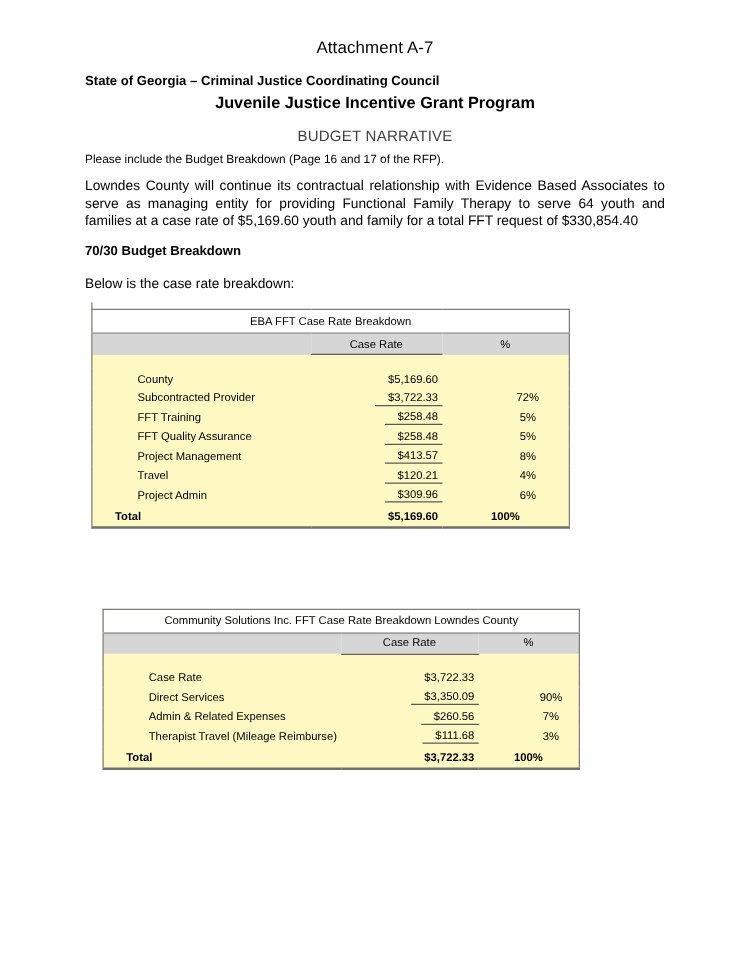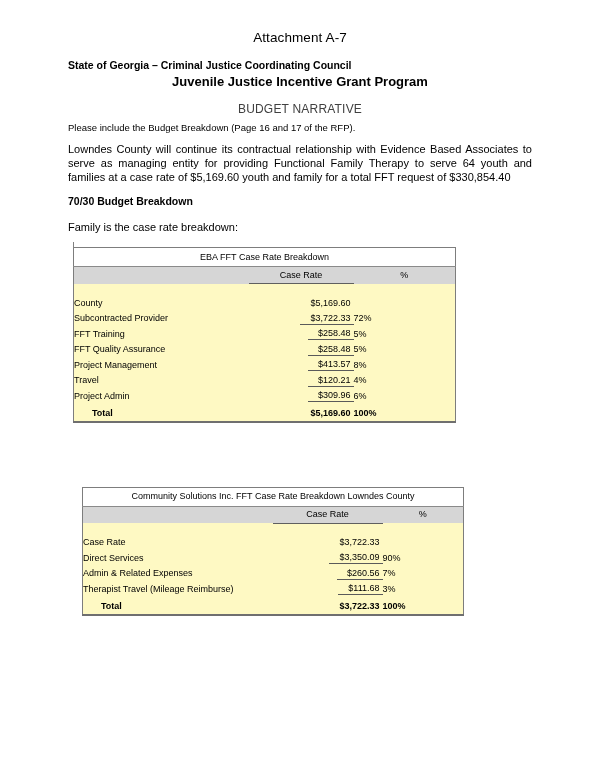--- a/index.html
+++ b/index.html
@@ -131,20 +131,21 @@
     text-align: center;
   }
 
   tr.spacer-row td {
     height: 11px;
   }
 
   tr.data-row td {
     height: 15.5px;
     font-size: 9px;
+    padding-left: 36px;
   }
   td.c-label {
     padding-left: 7px;
     text-align: left;
     white-space: nowrap;
   }
   td.c-value {
     text-align: right;
     padding-right: 6px;
   }
@@ -153,21 +154,21 @@
     padding: 0 3px 0 10px;
     display: inline-block;
     line-height: 12px;
   }
   td.c-value.plain span {
     padding: 0 3px 0 10px;
     display: inline-block;
     line-height: 12px;
   }
   td.c-pct {
-    text-align: left;
+    text-align: center;
     padding-right: 5px;
   }
 
   tr.total-row td {
     height: 16px;
     font-weight: bold;
     font-size: 9px;
     padding-top: 1px;
   }
   tr.total-row td.c-label { padding-left: 18px; }
@@ -192,21 +193,21 @@
 <div class="page">
   <div class="content">
 
     <h1 class="doc-title">Attachment A-7</h1>
     <div class="subtitle-1">State of Georgia – Criminal Justice Coordinating Council</div>
     <div class="subtitle-2">Juvenile Justice Incentive Grant Program</div>
     <div class="budget-narrative">BUDGET NARRATIVE</div>
     <div class="please-include">Please include the Budget Breakdown (Page 16 and 17 of the RFP).</div>
     <div class="para">Lowndes County will continue its contractual relationship with Evidence Based Associates to serve as managing entity for providing Functional Family Therapy to serve 64 youth and families at a case rate of $5,169.60 youth and family for a total FFT request of $330,854.40</div>
     <div class="section-head">70/30 Budget Breakdown</div>
-    <div class="lead-in">Family is the case rate breakdown:</div>
+    <div class="lead-in">Below is the case rate breakdown:</div>
 
     <div class="tbl-wrap">
       <div class="tick" style="left:5px; top:-5px; height:6px;"></div>
       <table class="budget tbl1">
         <colgroup>
           <col class="col-a">
             <col class="col-b">
             <col class="col-c">
         </colgroup>
         <tbody>

